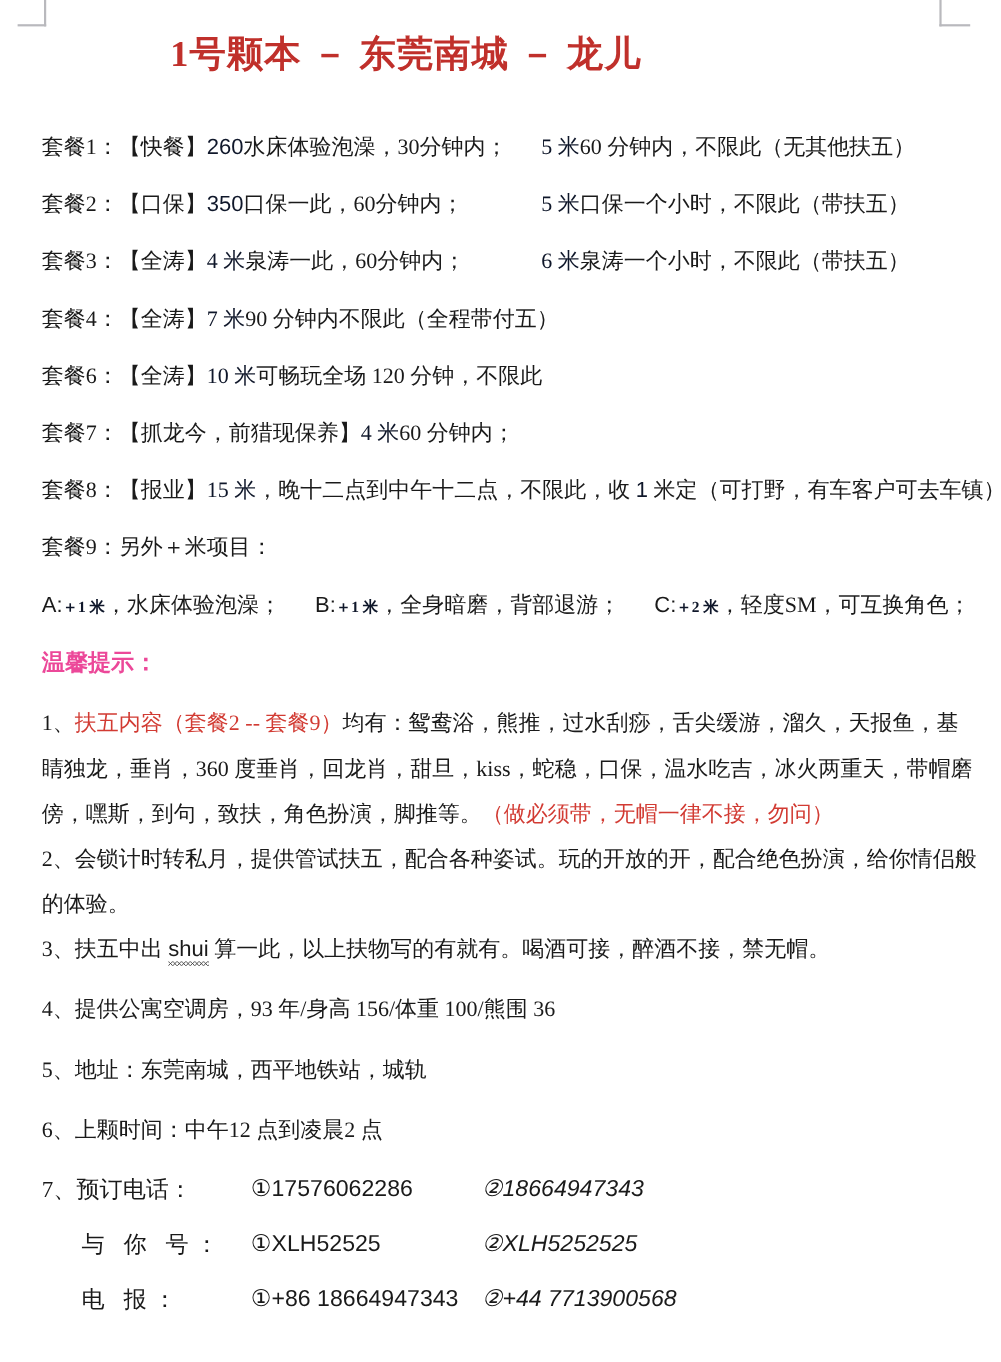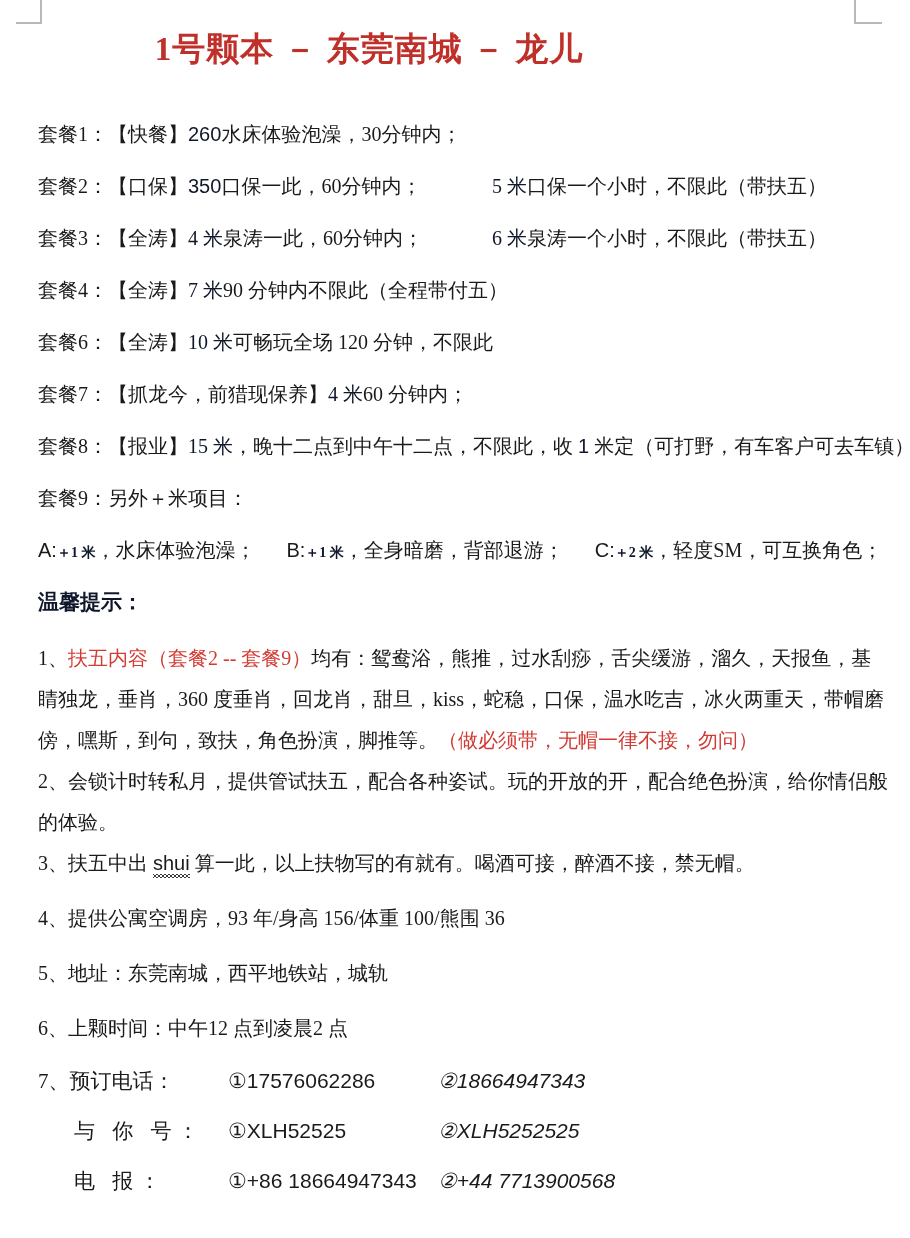--- a/index.html
+++ b/index.html
@@ -82,21 +82,21 @@
     font-size: 20px;
     line-height: 28px;
     white-space: nowrap;
   }
   .opt-seg { display: inline; }
   .opt-gap { display: inline-block; width: 26px; }
 
   .tips-title {
     font-size: 21px;
     font-weight: bold;
-    color: #0f172a;
+    color: #ec4899;
     line-height: 28px;
     margin-top: 4px;
     margin-bottom: 22px;
   }
 
   .note {
     font-size: 20px;
     line-height: 41px;
     margin: 0;
   }
@@ -156,20 +156,21 @@
 
 <div class="crop-mark crop-tl"></div>
 <div class="crop-mark crop-tr"></div>
 
 <div class="doc-title">1号颗本 － 东莞南城 － 龙儿</div>
 
 <div class="content">
 
   <div class="pkg-line">
     <span class="pkg-left"><span>套餐1：</span><span>【快餐】</span><span class="red num">260</span><span>水床体验泡澡，30分钟内；</span></span>
+    <span class="pkg-right"><span class="red">5 米</span><span>60 分钟内，不限此（无其他扶五）</span></span>
   </div>
 
   <div class="pkg-line">
     <span class="pkg-left"><span>套餐2：</span><span>【口保】</span><span class="red num">350</span><span>口保一此，60分钟内；</span></span>
     <span class="pkg-right"><span class="red">5 米</span><span>口保一个小时，不限此（带扶五）</span></span>
   </div>
 
   <div class="pkg-line">
     <span class="pkg-left"><span>套餐3：</span><span>【全涛】</span><span class="red">4 米</span><span>泉涛一此，60分钟内；</span></span>
     <span class="pkg-right"><span class="red">6 米</span><span>泉涛一个小时，不限此（带扶五）</span></span>

